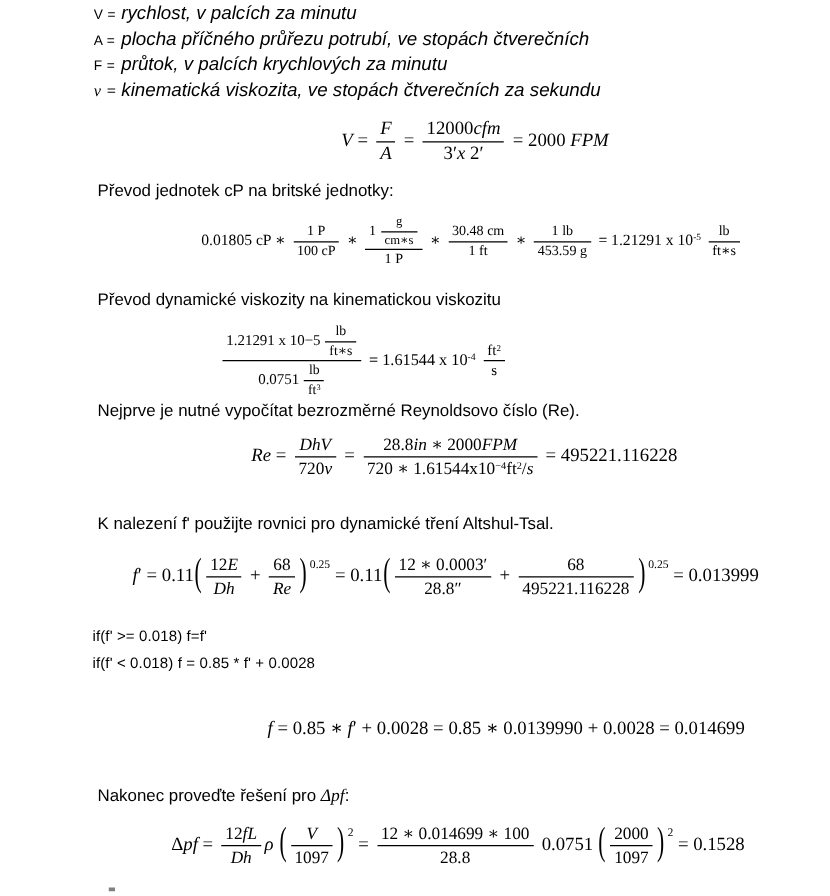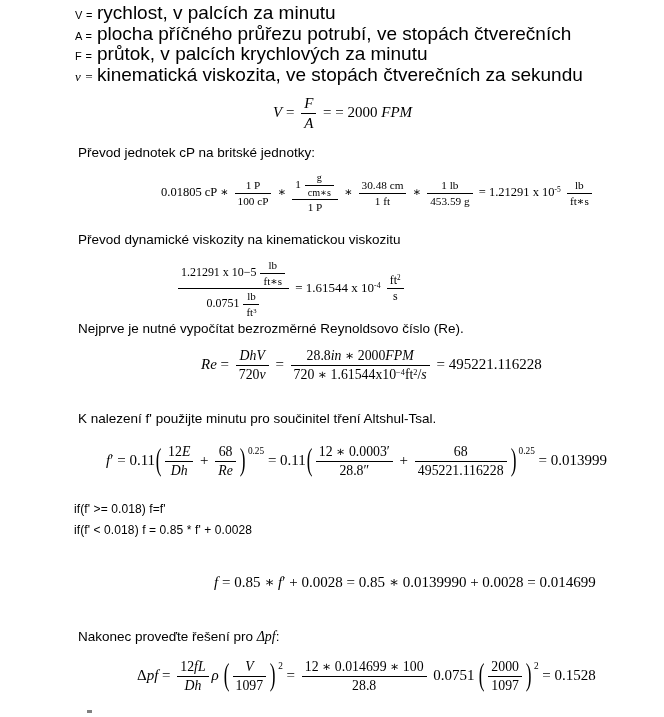--- a/index.html
+++ b/index.html
@@ -7,21 +7,21 @@
     position:relative; width:664px; height:717px; background:#ffffff;
     color:#000; font-family:"Liberation Sans","DejaVu Sans",sans-serif;
     overflow:hidden;
   }
 
   
   .defs { position:absolute; left:75px; top:2px; }
   .def-row { display:flex; align-items:baseline; height:20.7px; }
   .def-sym { display:inline-block; width:22px; font-size:11px; letter-spacing:0.3px; }
   .def-row.serif-sym .def-sym { font-family:"Liberation Serif","DejaVu Serif",serif; font-style:italic; font-size:13px; }
-  .def-text { font-size:19px; }
+  .def-text { font-size:15px;font-style:italic; }
 
   
   .heading { position:absolute; font-size:13.5px; white-space:nowrap; }
   .h1 { left:78px; top:145px; }
   .h2 { left:78px; top:232px; }
   .h3 { left:78px; top:321px; }
   .h4 { left:78px; top:411px; }
   .h5 { left:78px; top:629px; }
   .mathit { font-family:"Liberation Serif","DejaVu Serif",serif; font-style:italic; font-size:14px; }
 
@@ -72,32 +72,32 @@
     <div class="def-row">
       <span class="def-sym">F =</span>
       <span class="def-text">průtok, v palcích krychlových za minutu</span>
     </div>
     <div class="def-row serif-sym">
       <span class="def-sym">v =</span>
       <span class="def-text">kinematická viskozita, ve stopách čtverečních za sekundu</span>
     </div>
   </div>
 
-  <div class="eq eq1"><span class="it">V</span> = <span class="fr"><span class="n"><span class="it">F</span></span><span class="d"><span class="it">A</span></span></span> =  = 2000 <span class="it">FPM</span></div>
+  <div class="eq eq1"><span class="it">V</span> = <span class="fr"><span class="n"><span class="it">F</span></span><span class="d"><span class="it">A</span></span></span> = <span class="fr"><span class="n">12000<span class="it">cfm</span></span><span class="d">3′<span class="it">x</span> 2′</span></span> = 2000 <span class="it">FPM</span></div>
 
   <div class="heading h1">Převod jednotek cP na britské jednotky:</div>
   <div class="eq eq2">0.01805 cP ∗ <span class="fr"><span class="n">1 P</span><span class="d">100 cP</span></span> ∗ <span class="fr"><span class="n">1 <span class="fr"><span class="n">g</span><span class="d">cm∗s</span></span></span><span class="d">1 P</span></span> ∗ <span class="fr"><span class="n">30.48 cm</span><span class="d">1 ft</span></span> ∗ <span class="fr"><span class="n">1 lb</span><span class="d">453.59 g</span></span> = 1.21291 x 10<span class="sup">-5</span> <span class="fr"><span class="n">lb</span><span class="d">ft∗s</span></span></div>
 
   <div class="heading h2">Převod dynamické viskozity na kinematickou viskozitu</div>
   <div class="eq eq3"><span class="fr"><span class="n">1.21291 x 10−5 <span class="fr"><span class="n">lb</span><span class="d">ft∗s</span></span></span><span class="d">0.0751 <span class="fr"><span class="n">lb</span><span class="d">ft<span class="sup">3</span></span></span></span></span> = 1.61544 x 10<span class="sup">-4</span> <span class="fr"><span class="n">ft<span class="sup">2</span></span><span class="d">s</span></span></div>
 
   <div class="heading h3">Nejprve je nutné vypočítat bezrozměrné Reynoldsovo číslo (Re).</div>
   <div class="eq eq4"><span class="it">Re</span> = <span class="fr"><span class="n"><span class="it">DhV</span></span><span class="d">720<span class="it">v</span></span></span> = <span class="fr"><span class="n">28.8<span class="it">in</span> ∗ 2000<span class="it">FPM</span></span><span class="d">720 ∗ 1.61544x10<span class="sup">−4</span>ft<span class="sup">2</span>/<span class="it">s</span></span></span> = 495221.116228</div>
 
-  <div class="heading h4">K nalezení f' použijte minutu pro součinitel tření Altshul-Tsal.</div>
+  <div class="heading h4">K nalezení f' použijte rovnici pro dynamické tření Altshul-Tsal.</div>
   <div class="eq eq5"><span class="it">f</span>′ = 0.11<span class="bp">(</span><span class="fr"><span class="n">12<span class="it">E</span></span><span class="d"><span class="it">Dh</span></span></span> + <span class="fr"><span class="n">68</span><span class="d"><span class="it">Re</span></span></span><span class="bp">)</span><span class="gsup">0.25</span> = 0.11<span class="bp">(</span><span class="fr"><span class="n">12 ∗ 0.0003′</span><span class="d">28.8″</span></span> + <span class="fr"><span class="n">68</span><span class="d">495221.116228</span></span><span class="bp">)</span><span class="gsup">0.25</span> = 0.013999</div>
 
   <div class="cond c1">if(f' &gt;= 0.018) f=f'</div>
   <div class="cond c2">if(f' &lt; 0.018) f = 0.85 * f' + 0.0028</div>
 
   <div class="eq eq6"><span class="it">f</span> = 0.85 ∗ <span class="it">f</span>′ + 0.0028 = 0.85 ∗ 0.0139990 + 0.0028 = 0.014699</div>
 
   <div class="heading h5">
     <span>Nakonec proveďte řešení pro </span><span class="mathit">Δpf</span><span>:</span>
   </div>

